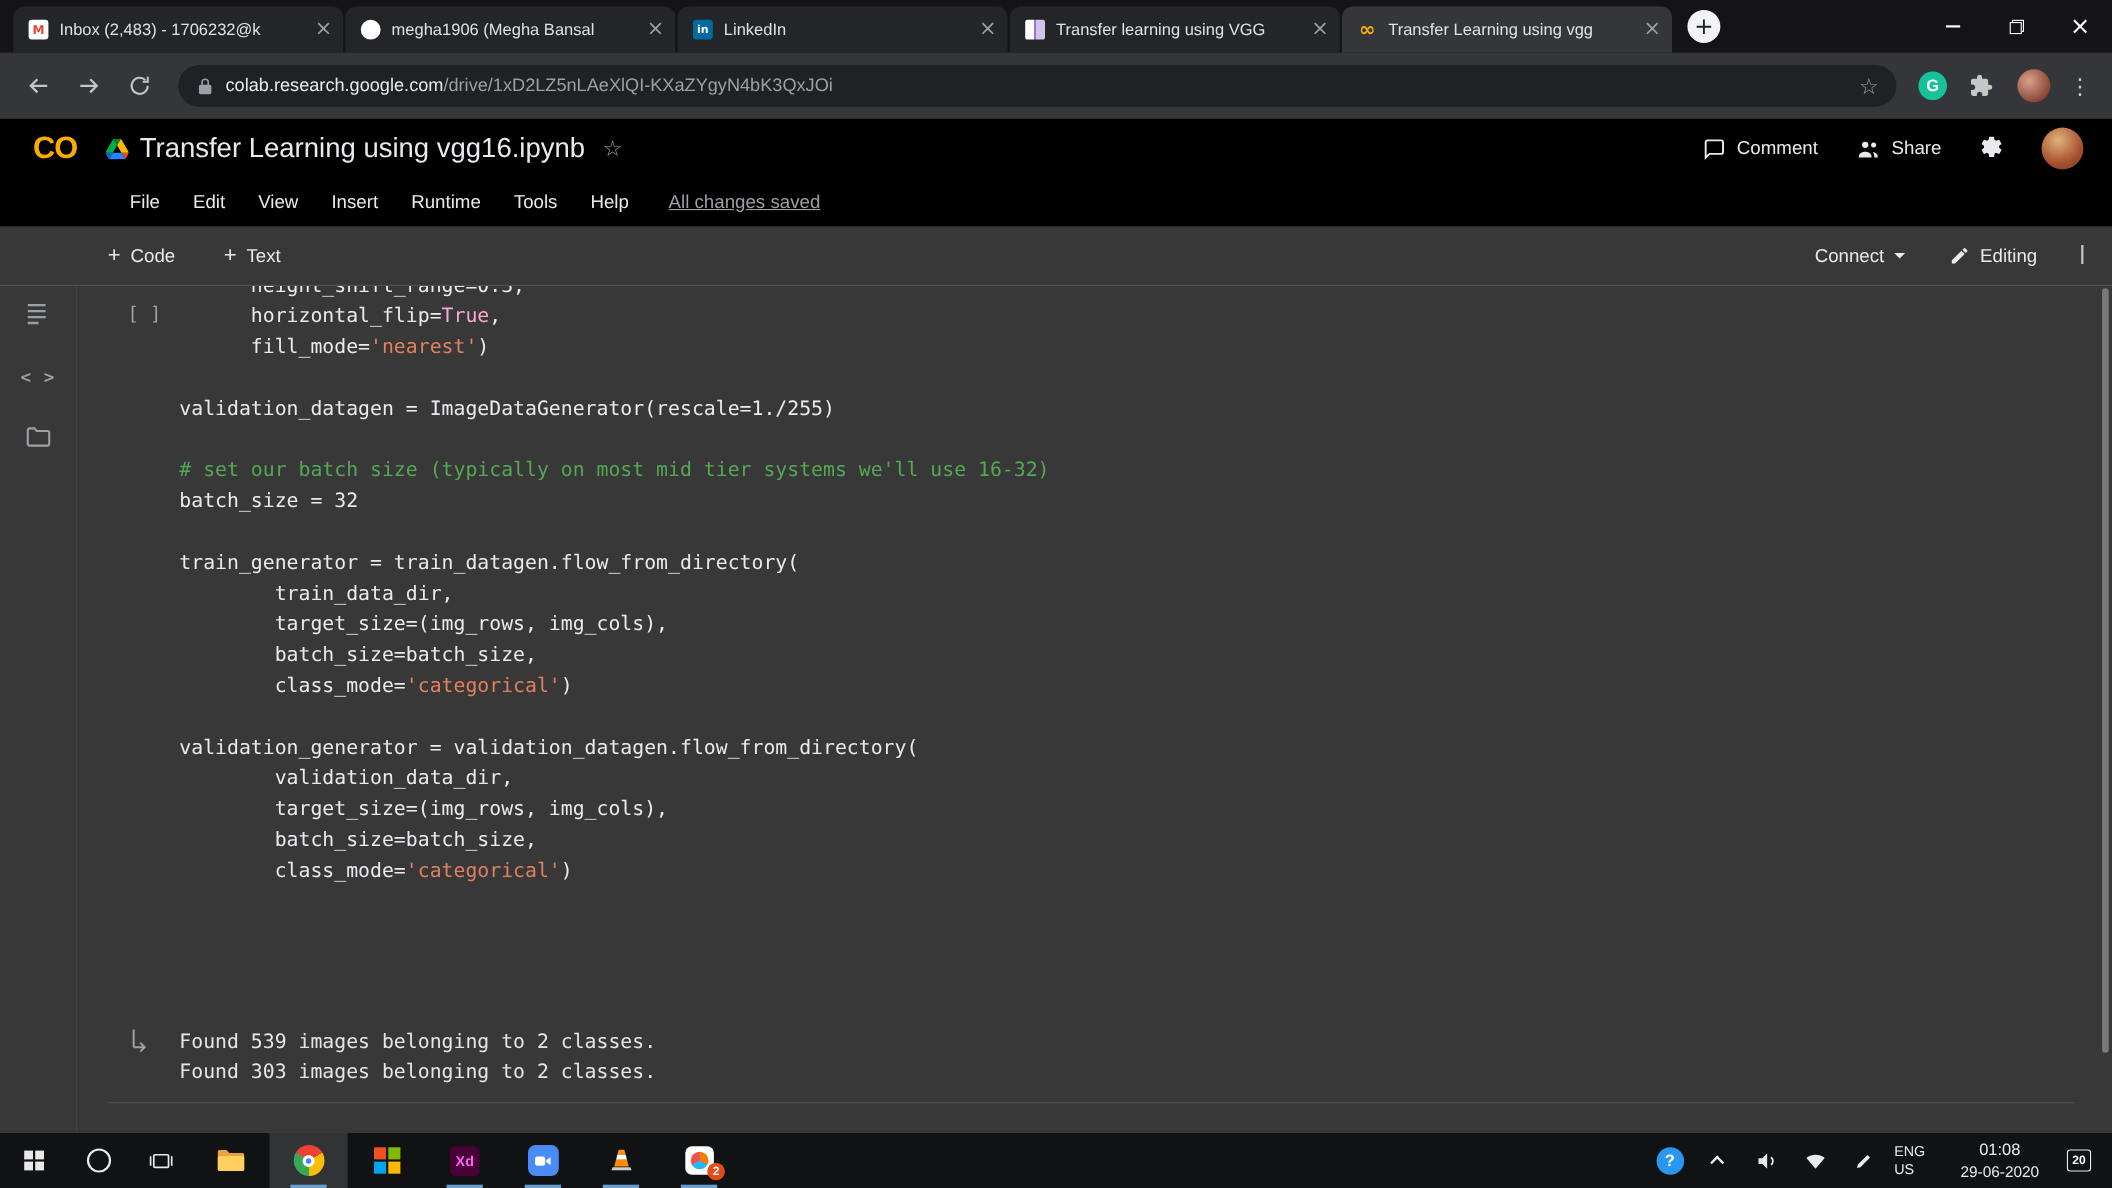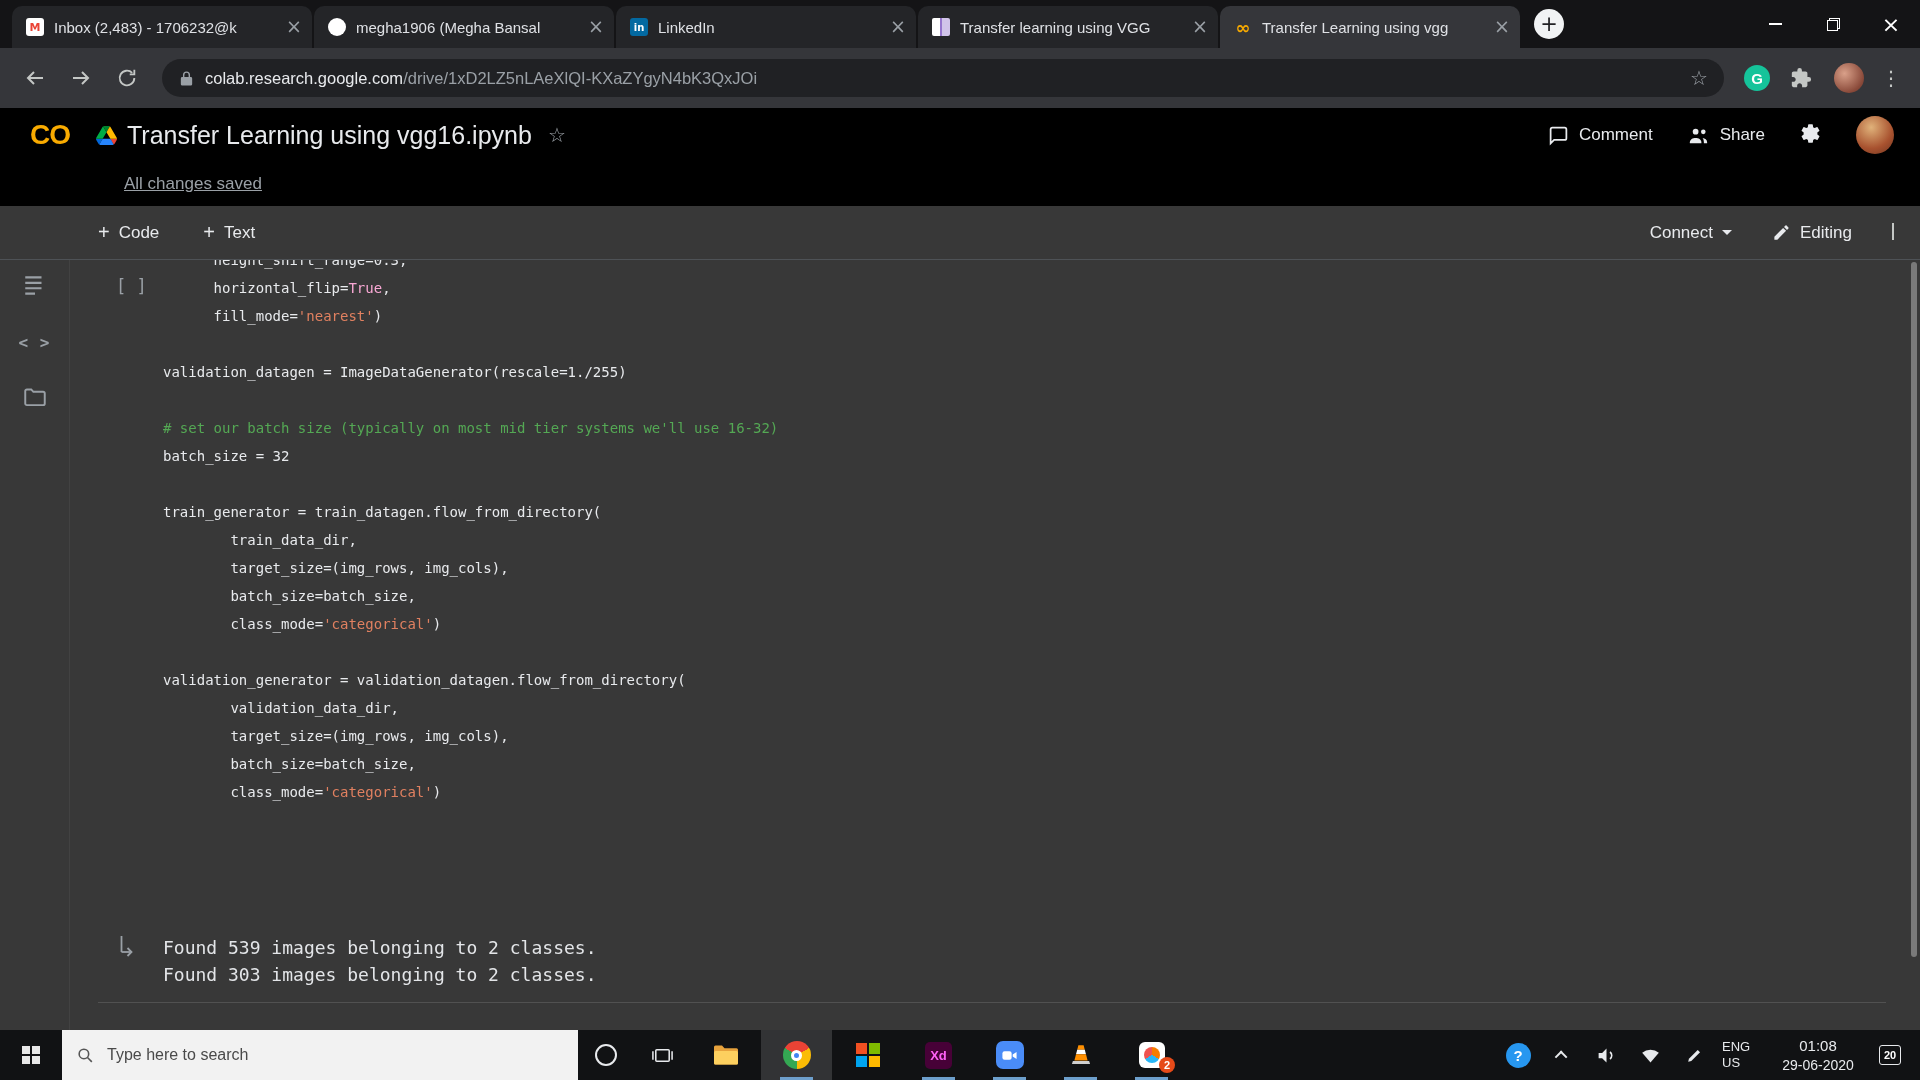--- a/index.html
+++ b/index.html
@@ -63,21 +63,21 @@
   .nb-plus{font-size:20px;color:#e8eaed}
   .nb-right{margin-left:auto;display:flex;align-items:center;gap:40px}
   .caret-down{width:0;height:0;border:5px solid transparent;border-top-color:#e8eaed;margin-top:5px}
   .chev-collapse{width:11px;height:11px;border-left:2px solid #c4c7c5;border-top:2px solid #c4c7c5;transform:rotate(45deg) translateY(3px)}
 
   
   .content{position:absolute;top:260px;bottom:50px;left:0;right:0;background:#383838;overflow:hidden}
   .rail{position:absolute;left:0;top:0;bottom:0;width:70px;display:flex;flex-direction:column;align-items:center;padding-top:12px;gap:32px;border-right:1px solid rgba(255,255,255,0.05)}
   .rail-code{color:#9aa0a6;font-family:"DejaVu Sans Mono",monospace;font-size:16px;font-weight:bold;letter-spacing:1px}
   .cell-run{position:absolute;left:116px;top:16px;color:#9aa0a6;font-family:"DejaVu Sans Mono",monospace;font-size:17px}
-  .code{position:absolute;left:163px;top:-14px;font-family:"DejaVu Sans Mono",monospace;font-size:14px;line-height:28px;white-space:pre}
+  .code{position:absolute;left:163px;top:-14px;font-family:"DejaVu Sans Mono",monospace;font-size:18px;line-height:28px;white-space:pre}
   .code-line{height:28px}
   .tk-plain{color:#e8eaed}
   .tk-kw{color:#f9a8d4}
   .tk-str{color:#e08060}
   .tk-com{color:#54a854}
   .output{position:absolute;left:163px;top:674px;font-family:"DejaVu Sans Mono",monospace;font-size:18px;line-height:27px;color:#e3e5e8;white-space:pre}
   .out-icon{position:absolute;left:117px;top:674px}
   .cell-divider{position:absolute;left:98px;right:34px;top:742px;height:1px;background:rgba(255,255,255,0.13)}
   .scroll-thumb{position:absolute;right:3px;top:2px;width:6px;height:695px;border-radius:3px;background:#7a7a7a}
 
@@ -227,20 +227,29 @@
         </button>
         <button>
           <svg width="23" height="23" viewBox="0 0 24 24" fill="#e8eaed">
               <path d="M19.14 12.94c.04-.3.06-.61.06-.94s-.02-.64-.07-.94l2.03-1.58a.5.5 0 0 0 .12-.61l-1.92-3.32a.5.5 0 0 0-.59-.22l-2.39.96a7.3 7.3 0 0 0-1.62-.94l-.36-2.54a.5.5 0 0 0-.5-.42h-3.84a.5.5 0 0 0-.5.42l-.36 2.54c-.59.24-1.13.56-1.62.94l-2.39-.96a.5.5 0 0 0-.59.22L2.74 8.87a.5.5 0 0 0 .12.61l2.03 1.58c-.05.3-.07.63-.07.94s.02.64.07.94l-2.03 1.58a.5.5 0 0 0-.12.61l1.92 3.32c.14.24.42.34.59.22l2.39-.96c.5.38 1.03.7 1.62.94l.36 2.54c.05.24.25.42.5.42h3.84c.25 0 .46-.18.5-.42l.36-2.54c.59-.24 1.13-.56 1.62-.94l2.39.96c.23.09.45 0 .59-.22l1.92-3.32a.5.5 0 0 0-.12-.61l-2.03-1.58z"></path>
             </svg>
         </button>
         <span class="avatar-md"></span>
       </div>
     </div>
     <div class="co-row2">
+      <div style="display:flex;gap:30px">
+          <button class="menu-item">File</button>
+          <button class="menu-item">Edit</button>
+          <button class="menu-item">View</button>
+          <button class="menu-item">Insert</button>
+          <button class="menu-item">Runtime</button>
+          <button class="menu-item">Tools</button>
+          <button class="menu-item">Help</button>
+        </div>
       <button class="save-status">All changes saved</button>
     </div>
   </div>
 
   <div class="nb-toolbar">
     <div class="nb-left">
       <button class="nb-btn">
           <span class="nb-plus">+</span>
           <span>Code</span>
         </button>
@@ -298,27 +307,20 @@
 
   <div class="taskbar">
     <button class="start">
       <span class="win-logo">
           <i></i>
           <i></i>
           <i></i>
           <i></i>
         </span>
     </button>
-    <div class="tb-search">
-      <svg width="19" height="19" viewBox="0 0 24 24" fill="none" stroke="#555" stroke-width="2">
-          <circle cx="10" cy="10" r="6"></circle>
-          <path d="M14.5 14.5L20 20"></path>
-        </svg>
-      <span>Type here to search</span>
-    </div>
     <button class="tb-small">
         <span class="cortana-ring"></span>
       </button>
     <button class="tb-small">
       <svg width="23" height="23" viewBox="0 0 24 24" fill="none" stroke="#e8eaed" stroke-width="1.6">
           <rect x="5" y="6" width="14" height="12" rx="1"></rect>
           <path d="M2 7.5v9M22 7.5v9"></path>
         </svg>
     </button>
     <div class="apps">

